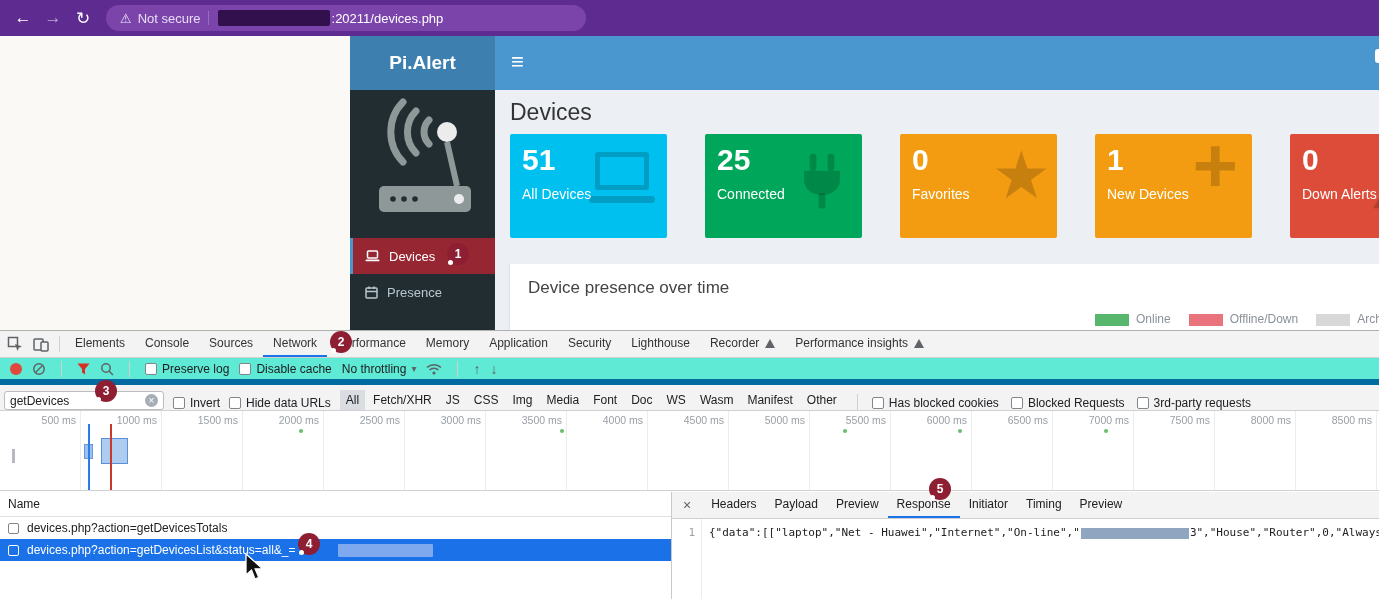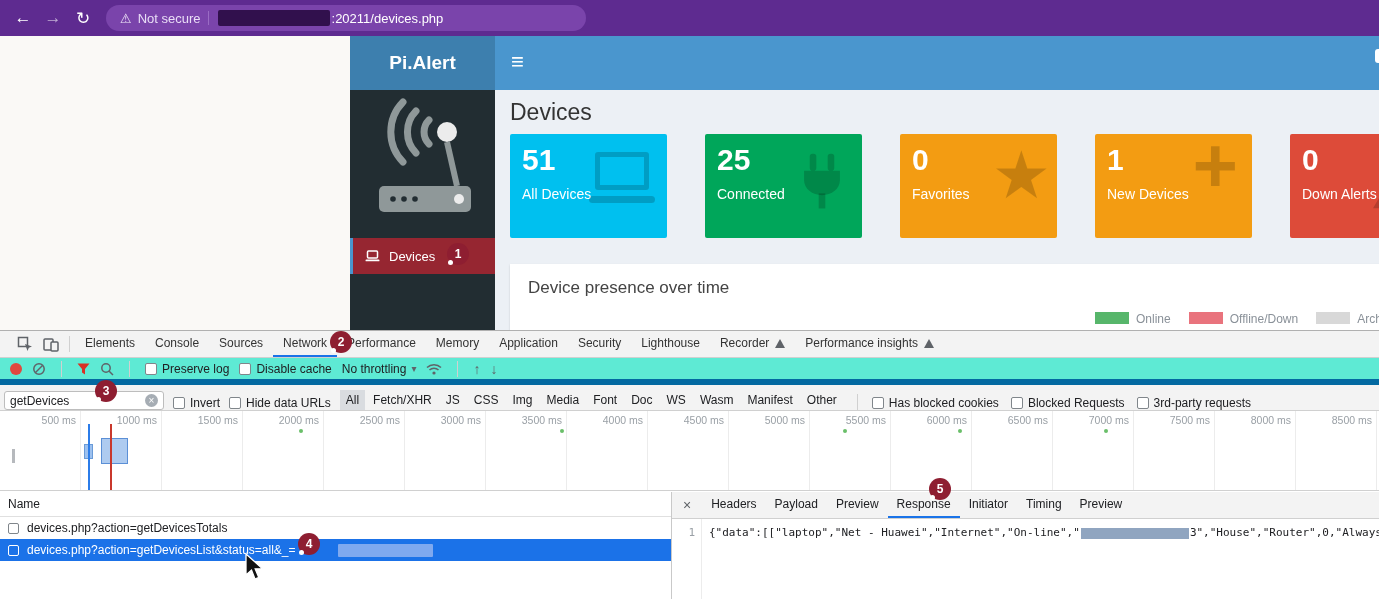--- a/index.html
+++ b/index.html
@@ -38,26 +38,26 @@
   .cards{display:flex;gap:38px;padding-left:15px}
   .card{position:relative;width:157px;height:104px;border-radius:2px;color:#fff;padding:10px 12px;overflow:hidden;flex:0 0 157px}
   .card .val{font-size:30px;font-weight:700;line-height:32px}
   .card .lbl{font-size:14px;margin-top:10px}
   .card .ic{position:absolute;right:6px;top:16px;color:rgba(0,0,0,.18);line-height:1}
   .ic-star{font-size:66px;top:8px !important}
   .ic-plus{font-size:78px;font-weight:700;top:-8px !important;right:14px !important}
   .presence{position:absolute;left:15px;top:174px;right:0;height:130px;background:#fff;box-shadow:0 1px 2px rgba(0,0,0,.15)}
   .presence-title{font-size:17px;color:#444;font-weight:400;padding:14px 0 0 18px}
   .legend{position:absolute;left:585px;top:48px;display:flex;gap:18px;align-items:center}
-  .leg{display:flex;align-items:flex-start;gap:7px;font-size:12px;color:#8a9199}
+  .leg{display:flex;align-items:flex-end;gap:7px;font-size:12px;color:#8a9199}
   .leg .sw{width:34px;height:12px;display:inline-block}
 
   
   .devtools{position:absolute;left:0;top:330px;width:100%;height:269px;background:#fff;border-top:1px solid #b0b0b0;font-size:12px;color:#202124;z-index:6}
-  .dt-row1{height:27px;background:#f3f3f3;border-bottom:1px solid #d0d0d0;display:flex;align-items:center;padding-left:12px}
+  .dt-row1{height:27px;background:#f3f3f3;border-bottom:1px solid #d0d0d0;display:flex;align-items:center;padding-left:2px}
   .dt-ic{width:26px;height:26px;display:flex;align-items:center;justify-content:center}
   .dt-sep{width:1px;height:16px;background:#d0d0d0;margin:0 5px;flex:0 0 1px}
   .dt-tabs{display:flex;height:100%}
   .dt-tab{display:flex;align-items:center;padding:0 10px;gap:6px;border-bottom:2px solid transparent;color:#333;white-space:nowrap}
   .dt-tab.sel{border-bottom-color:#1a73e8}
   .warn-tri{width:0;height:0;border-left:5px solid transparent;border-right:5px solid transparent;border-bottom:9px solid #5f6368;display:inline-block}
 
   .dt-row2{height:27px;background:#5eead4;border-bottom:6px solid #0369a1;display:flex;align-items:center;gap:10px;padding-left:10px}
   .rec{width:12px;height:12px;border-radius:50%;background:#e0483e}
   .cb{width:12px;height:12px;border:1px solid #80868b;border-radius:2px;background:#fff;display:inline-block;flex:0 0 12px}
@@ -155,20 +155,29 @@
             <circle cx="52" cy="101" r="2.8" fill="#222d32"></circle>
             <circle cx="96" cy="101" r="5" fill="#ececec"></circle>
           </svg>
         </div>
         <div class="menu-item active">
           <svg width="15" height="12" viewBox="0 0 15 12">
             <rect x="2.5" y="1" width="10" height="7" rx="1" fill="none" stroke="#fff" stroke-width="1.5"></rect>
             <rect x="0.5" y="9.5" width="14" height="1.8" rx="0.9" fill="#fff"></rect>
           </svg>
           <span>Devices</span>
+        </div>
+        <div class="menu-item">
+          <svg width="13" height="13" viewBox="0 0 13 13">
+            <rect x="1" y="2" width="11" height="10" rx="1" fill="none" stroke="#b8c7ce" stroke-width="1.5"></rect>
+            <line x1="1" y1="5.5" x2="12" y2="5.5" stroke="#b8c7ce" stroke-width="1.5"></line>
+            <line x1="4" y1="0.5" x2="4" y2="3" stroke="#b8c7ce" stroke-width="1.5"></line>
+            <line x1="9" y1="0.5" x2="9" y2="3" stroke="#b8c7ce" stroke-width="1.5"></line>
+          </svg>
+          <span>Presence</span>
         </div>
       </div>
 
       <div class="content">
         <div class="page-title">Devices</div>
 
         <div class="cards">
           <div class="card" style="background-color: rgb(0, 192, 239);">
             <div class="val">51</div>
             <span class="ic">

